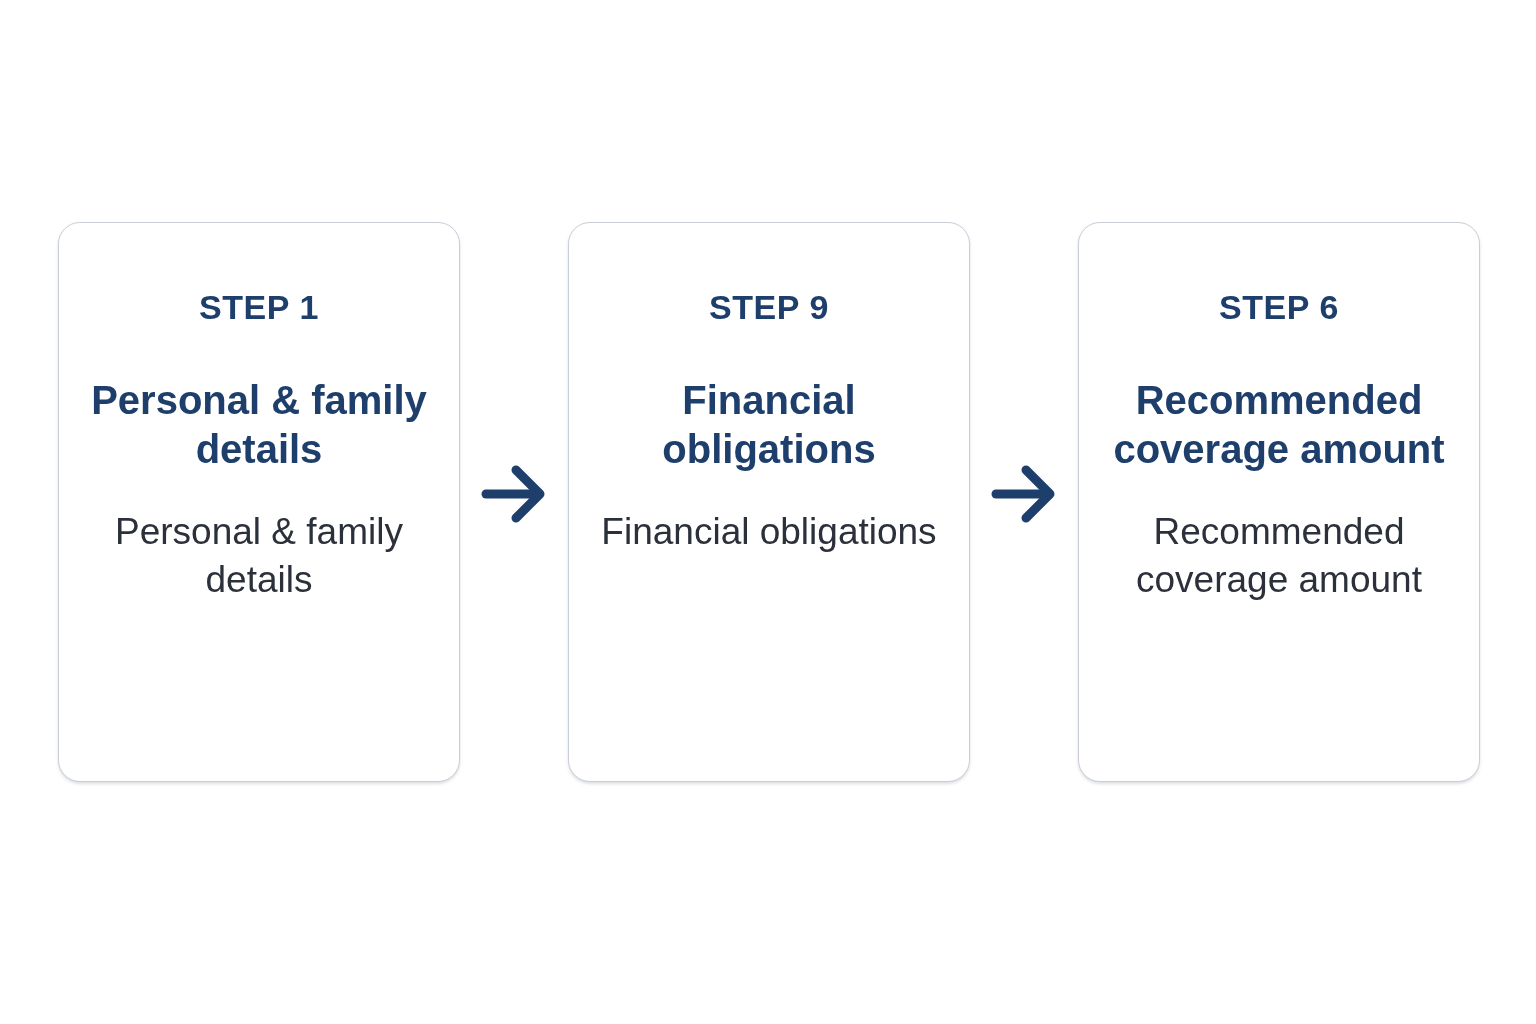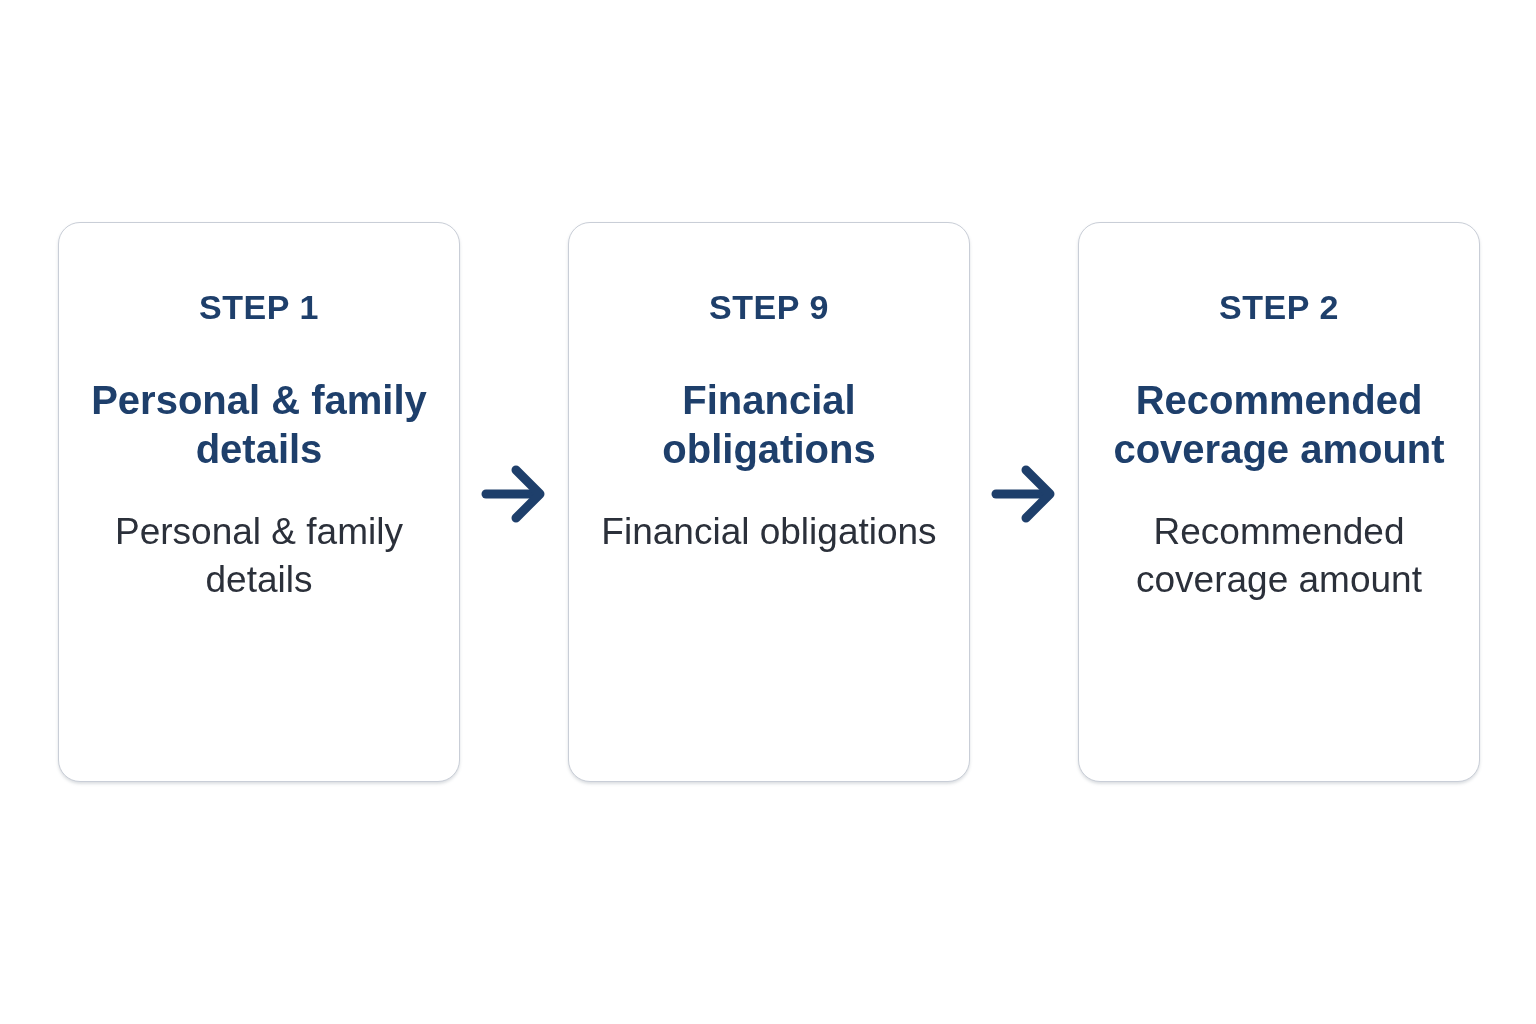--- a/index.html
+++ b/index.html
@@ -116,18 +116,18 @@
   <div class="arrow-gap">
     <svg class="arrow-icon" viewBox="0 0 66 60" aria-hidden="true">
       <g fill="none" stroke="#1e3f6b" stroke-width="9" stroke-linecap="round" stroke-linejoin="round">
         <line x1="5" y1="30" x2="57" y2="30"></line>
         <polyline points="35,6 59,30 35,54"></polyline>
       </g>
     </svg>
   </div>
 
   <div class="card card-3">
-    <div class="step-label">STEP 2</div>
+    <div class="step-label">STEP 6</div>
     <div class="card-heading">Recommended coverage amount</div>
     <div class="card-body">Recommended coverage amount</div>
   </div>
 
 </div>
 
 </body></html>

